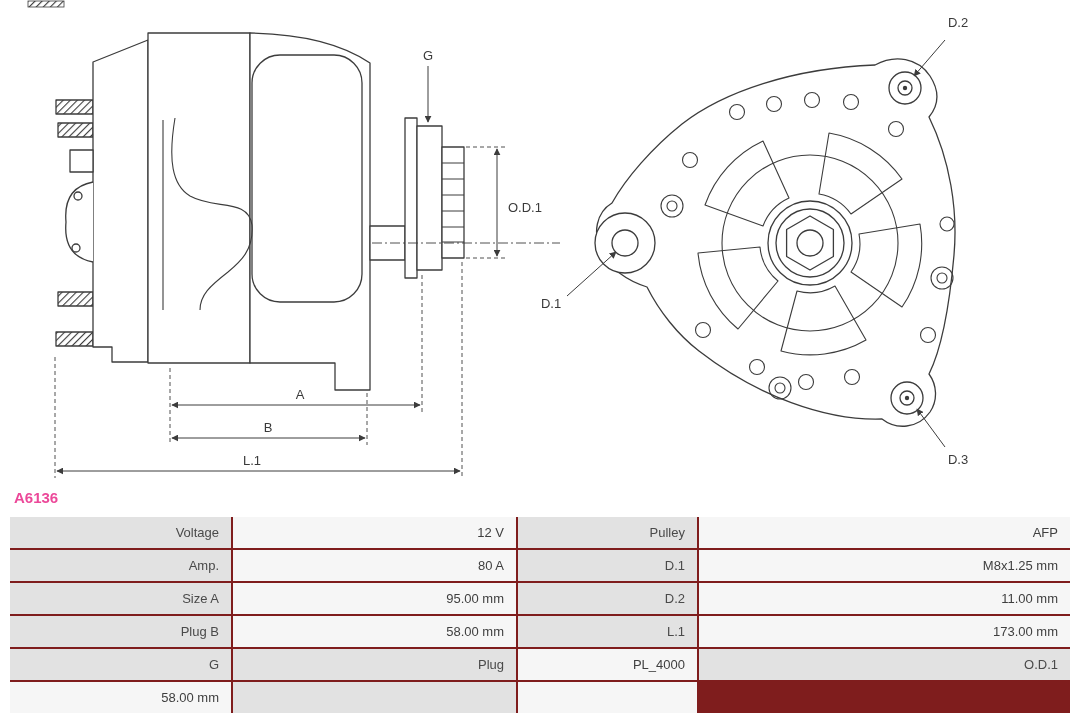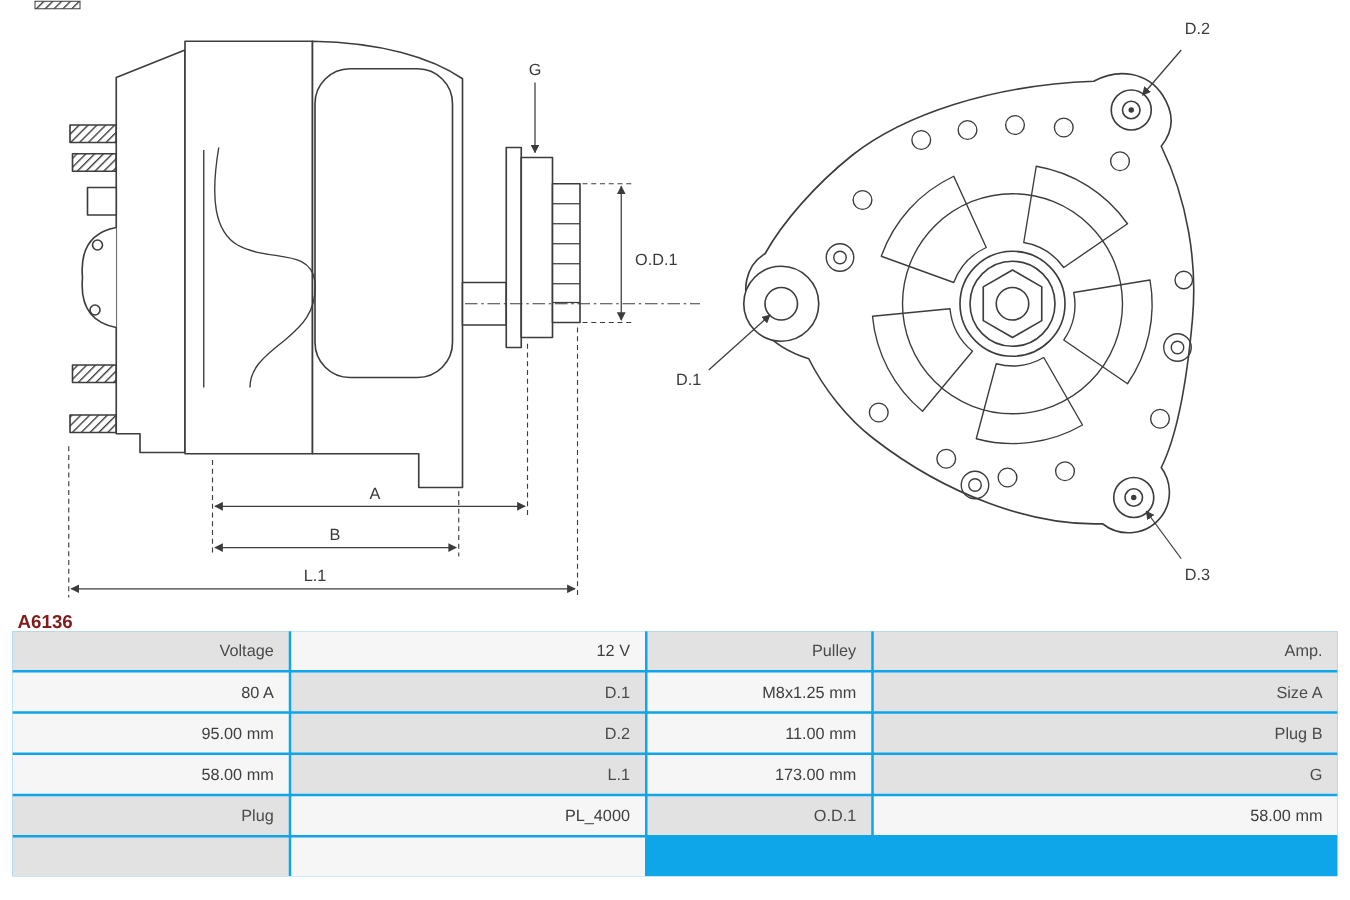--- a/index.html
+++ b/index.html
@@ -1,22 +1,22 @@
 <!DOCTYPE html>
 <html><head>
 <meta charset="utf-8">
 <style>
   html,body{margin:0;padding:0;background:#ffffff;}
   #stage{position:relative;width:1080px;height:720px;background:#ffffff;overflow:hidden;
          font-family:"Liberation Sans",sans-serif;}
   #drawing{position:absolute;left:0;top:0;}
   svg text{font-family:"Liberation Sans",sans-serif;font-size:13px;fill:#3a3a3a;}
-  #part-number{position:absolute;left:14px;top:489px;font-size:15px;font-weight:bold;color:#7f1d1d;}
-  #spec{position:absolute;left:10px;top:505px;display:grid;
-        grid-template-columns:221px 283px 179px 371px;gap:2px;background:#0ea5e9;}
+  #part-number{position:absolute;left:14px;top:489px;font-size:15px;font-weight:bold;color:#ec4899;}
+  #spec{position:absolute;left:10px;top:517px;display:grid;
+        grid-template-columns:221px 283px 179px 371px;gap:2px;background:#7f1d1d;}
   .cell{height:31px;display:flex;align-items:center;justify-content:flex-end;
         padding-right:12px;box-sizing:border-box;font-size:13px;}
   .lbl{background:#e2e2e2;color:#4a4a4a;}
   .val{background:#f6f6f6;color:#3f3f3f;text-align:right;}
 </style>
 </head>
 <body>
 
 <div id="stage">
 
@@ -178,20 +178,21 @@
     </g>
   </svg>
 
   <div id="part-number">A6136</div>
 
   <div id="spec">
 
     <div class="cell lbl">Voltage</div>
     <div class="cell val">12 V</div>
     <div class="cell lbl">Pulley</div>
+    <div class="cell val">AFP</div>
 
     <div class="cell lbl">Amp.</div>
     <div class="cell val">80 A</div>
     <div class="cell lbl">D.1</div>
     <div class="cell val">M8x1.25 mm</div>
 
     <div class="cell lbl">Size A</div>
     <div class="cell val">95.00 mm</div>
     <div class="cell lbl">D.2</div>
     <div class="cell val">11.00 mm</div>

